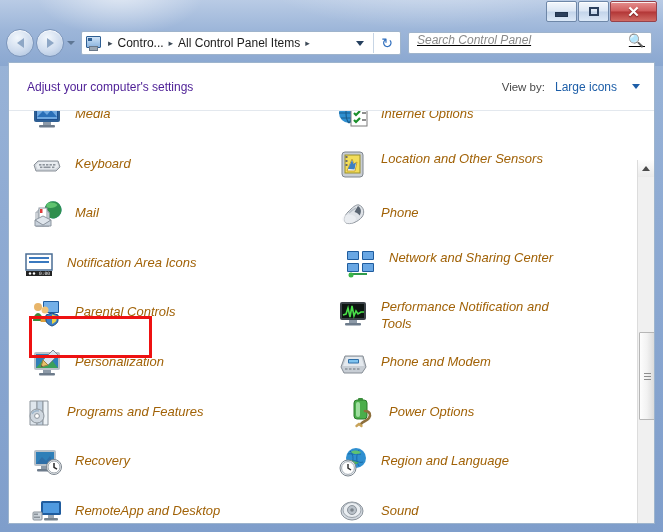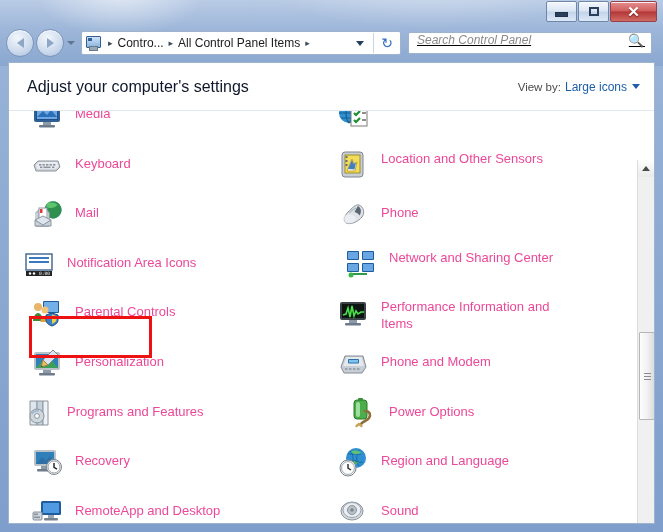--- a/index.html
+++ b/index.html
@@ -229,34 +229,34 @@
   .pagehead {
     height: 48px;
     display: flex;
     align-items: center;
     padding: 0 14px 0 18px;
     box-sizing: border-box;
     background: #ffffff;
     border-bottom: 1px solid #e3e8ee;
   }
   .pagetitle {
-    font-size: 16px;
-    color: #0f172a;
+    font-size: 12px;
+    color: #4c1d95;
     white-space: nowrap;
   }
   .head-spacer { flex: 1 1 auto; }
   .viewby-label {
     font-size: 11.5px;
     color: #4a4a4a;
-    margin-right: 4px;
+    margin-right: 10px;
   }
   .viewby-value {
     font-size: 12px;
     color: #1d5ea8;
-    margin-right: 5px;
+    margin-right: 15px;
   }
   .viewby-caret {
     width: 0; height: 0;
     border-left: 4px solid transparent;
     border-right: 4px solid transparent;
     border-top: 5px solid #1d5ea8;
   }
 
   
   .gridwrap {
@@ -285,24 +285,25 @@
   .cpitem.col2 { padding-left: 14px; }
   .cpitem .ic {
     width: 32px;
     height: 32px;
     flex: 0 0 32px;
     margin-right: 12px;
     position: relative;
   }
   .cpitem .lbl {
     font-size: 13px;
-    color: #ec4899;
+    color: #a16207;
     line-height: 17px;
     padding-top: 6px;
     max-width: 200px;
+    font-style: italic;
   }
   .cpitem.two-line .lbl { padding-top: 1px; }
 
   
   .highlight-box {
     position: absolute;
     left: 20px;
     top: 205px;
     width: 123px;
     height: 42px;
@@ -445,20 +446,21 @@
               <svg class="ico" viewBox="0 0 32 32">
                 <circle cx="12" cy="14" r="10" fill="#2f8fd0"></circle>
                 <path d="M2 14h20M12 4c4 4 4 16 0 20M12 4c-4 4-4 16 0 20" stroke="#1a5e8f" fill="none" stroke-width="1.2"></path>
                 <path d="M4 9h16M4 19h16" stroke="#1a5e8f" stroke-width="1"></path>
                 <rect x="14" y="9" width="16" height="18" fill="#ffffff" stroke="#7b7b7b"></rect>
                 <path d="M17 14l2 2 4-4" stroke="#1a8f2a" stroke-width="2.2" fill="none"></path>
                 <path d="M17 21l2 2 4-4" stroke="#1a8f2a" stroke-width="2.2" fill="none"></path>
                 <path d="M25 14h4M25 21h4" stroke="#6a6a6a" stroke-width="1.4"></path>
               </svg>
             </span>
+            <span class="lbl">Internet Options</span>
           </div>
           <div class="cpitem">
             <span class="ic">
               <svg class="ico" viewBox="0 0 32 32">
                 <path d="M3 16l4-4h20l2 6-4 4H5z" fill="#cfd4da" stroke="#8b929a"></path>
                 <path d="M5 16l3-3h18l1.5 4.5L24 20H6.5z" fill="#e9edf1"></path>
                 <g fill="#8d949c">
                   <rect x="8" y="15" width="2.4" height="1.6"></rect>
                   <rect x="11.5" y="15" width="2.4" height="1.6"></rect>
                   <rect x="15" y="15" width="2.4" height="1.6"></rect>
@@ -565,21 +567,21 @@
           <div class="cpitem col2 two-line">
             <span class="ic">
               <svg class="ico" viewBox="0 0 32 32">
                 <rect x="3" y="5" width="26" height="18" rx="2" fill="#3b4248"></rect>
                 <rect x="5" y="7" width="22" height="14" fill="#0d1512"></rect>
                 <path d="M6 18l3-1 2-6 2 9 2-11 2 10 2-5 2 3 3-2h3" stroke="#4ae04a" fill="none" stroke-width="1.6"></path>
                 <rect x="12" y="23" width="8" height="3" fill="#8d9aa8"></rect>
                 <rect x="8" y="26" width="16" height="2.5" rx="1" fill="#6d7b8b"></rect>
               </svg>
             </span>
-            <span class="lbl">Performance Information and Items</span>
+            <span class="lbl">Performance Notification and Tools</span>
           </div>
           <div class="cpitem">
             <span class="ic">
               <svg class="ico" viewBox="0 0 32 32">
                 <rect x="3" y="5" width="26" height="18" rx="2" fill="#b9c1c9"></rect>
                 <rect x="5" y="7" width="22" height="14" fill="#2f7fb8"></rect>
                 <path d="M5 21l7-8 4 4 4-5 7 9z" fill="#3ba05a"></path>
                 <rect x="12" y="23" width="8" height="3" fill="#8d9aa8"></rect>
                 <rect x="8" y="26" width="16" height="2.5" rx="1" fill="#6d7b8b"></rect>
                 <path d="M22 3l5 5-10 10-5-5z" fill="#d9e4ee" stroke="#7d8791"></path>

